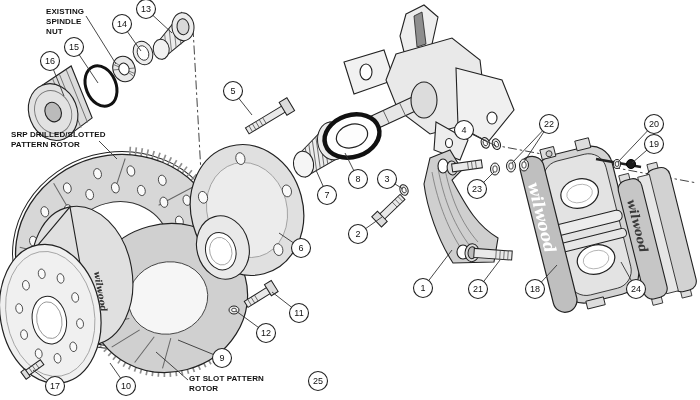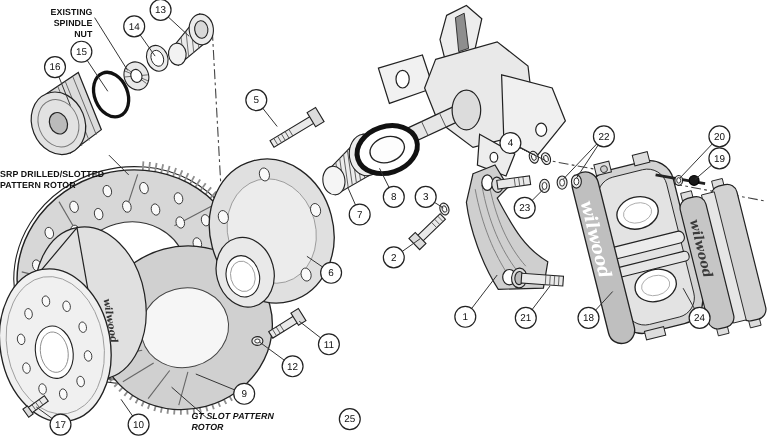--- a/index.html
+++ b/index.html
@@ -1,22 +1,22 @@
 <!DOCTYPE html>
 <html><head>
 <meta charset="utf-8">
 <style>
   html,body{margin:0;padding:0;background:#fff;}
   .canvas{position:relative;width:700px;height:400px;background:#fff;overflow:hidden;
           font-family:"Liberation Sans",sans-serif;}
   .lbl{position:absolute;font:bold 8px/1.25 "Liberation Sans",sans-serif;color:#111;
        white-space:pre-line;letter-spacing:.1px;}
-  #lbl-spindle{left:46px;top:7px;text-align:right;}
-  #lbl-srp{left:0;top:130px;margin-top:24px;}
-  #lbl-gt{left:174px;top:374px;font-style:italic;}
+  #lbl-spindle{left:46px;top:7px;}
+  #lbl-srp{left:11px;top:130px;}
+  #lbl-gt{left:189px;top:374px;}
   #lbl-hose{left:331px;top:367px;}
   .hole{fill:#fafafa;stroke:#333;stroke-width:.8;}
   .slot{stroke:#666;stroke-width:1;fill:none;}
   .leader{stroke:#333;stroke-width:.9;fill:none;}
   .co-circle{fill:#fff;stroke:#222;stroke-width:1.1;}
   .co-num{font:9px "Liberation Sans",sans-serif;text-anchor:middle;dominant-baseline:central;fill:#111;}
   .script{font-family:"DejaVu Serif",serif;font-style:italic;font-weight:bold;}
   .ring-o{fill:#ececec;stroke:#222;stroke-width:1;}
   .ring-i{fill:#fff;stroke:#222;stroke-width:.8;}
 </style>

